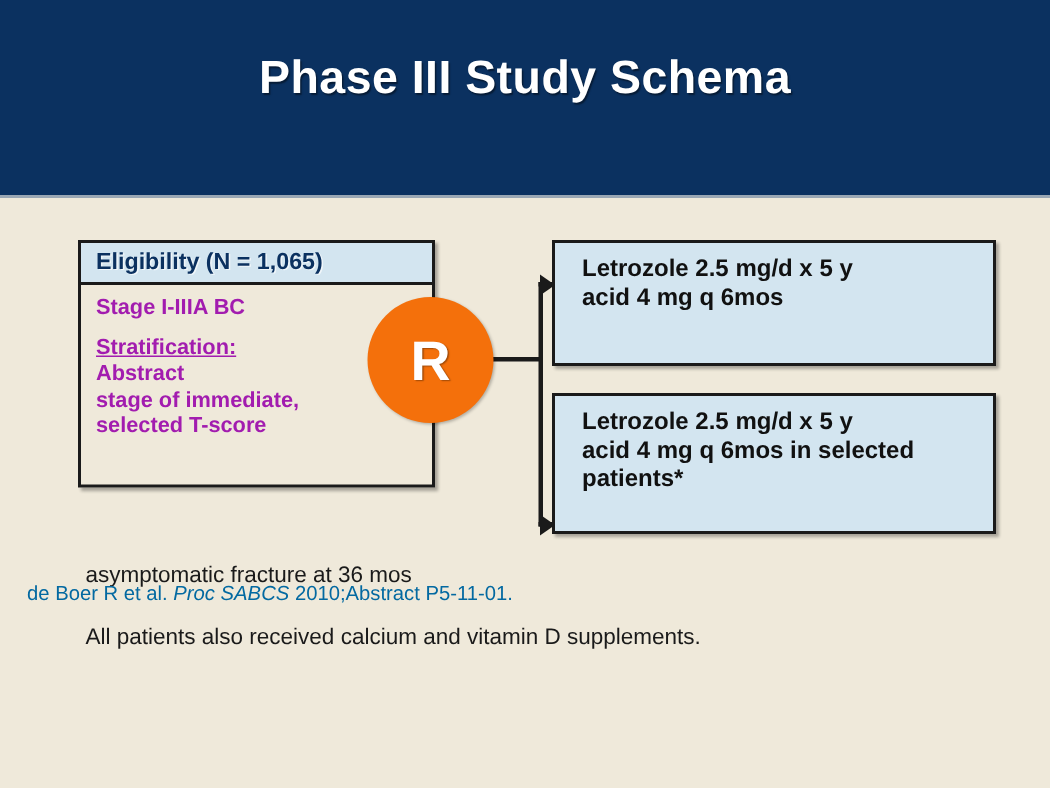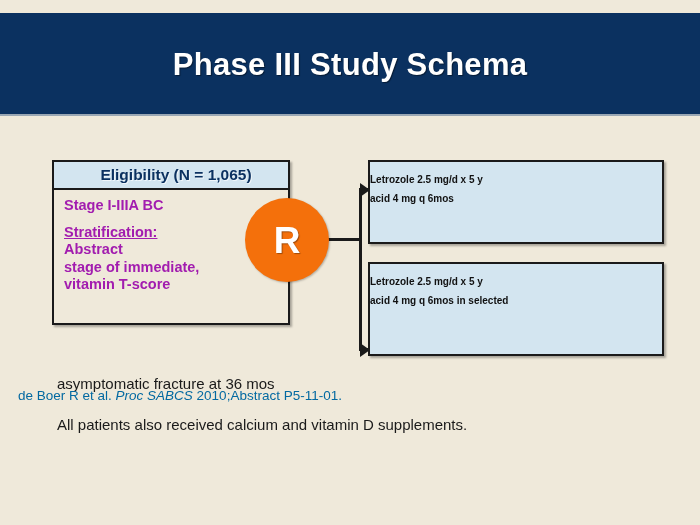--- a/index.html
+++ b/index.html
@@ -12,23 +12,23 @@
     background: #efe9da;
     font-family: "Liberation Sans", sans-serif;
     overflow: hidden;
     position: relative;
   }
 
   
   .banner {
     position: absolute;
     left: 0;
-    top: 13px;
-    width: 700px;
-    height: 103px;
+    top: 0;
+    width: 700px;
+    height: 132px;
     background: #0b3160;
     border-bottom: 2px solid #9aa7b4;
     box-sizing: border-box;
   }
   .banner-title {
     position: absolute;
     left: 0;
     top: 0;
     width: 700px;
     height: 103px;
@@ -64,21 +64,20 @@
     box-shadow: 2px 2px 2px rgba(0,0,0,0.30);
   }
   .elig-header {
     height: 28px;
     background: #d3e5f0;
     border-bottom: 2px solid #1a1a1a;
     display: flex;
     align-items: center;
     padding-left: 10px;
     box-sizing: border-box;
-    justify-content: center;
   }
   .elig-header-text {
     color: #0b3160;
     font-size: 15.5px;
     font-weight: bold;
     text-shadow: 1px 1px 0 rgba(255,255,255,0.65);
   }
   .elig-body {
     padding: 7px 0 0 10px;
     color: #a21caf;
@@ -135,23 +134,23 @@
 
   
   .arm-box {
     position: absolute;
     left: 368px;
     width: 296px;
     border: 2px solid #1a1a1a;
     background: #d3e5f0;
     box-sizing: border-box;
     box-shadow: 2px 2px 2px rgba(0,0,0,0.30);
-    padding: 8px 0 8px 0;
+    padding: 8px 0 8px 18px;
     color: #111111;
-    font-size: 10px;
+    font-size: 16px;
     font-weight: bold;
     line-height: 19px;
     z-index: 4;
   }
   .arm-box-1 { top: 57px;  height: 84px; }
   .arm-box-2 { top: 159px; height: 94px; }
   .arm-line { display: block; }
 
   
   .footnotes {
@@ -189,21 +188,21 @@
   <div class="elig-box">
     <div class="elig-header">
       <span class="elig-header-text">Eligibility (N = 1,065)</span>
     </div>
     <div class="elig-body">
       <span class="elig-line">Stage I-IIIA BC</span>
       <div class="elig-gap"></div>
       <span class="elig-strat-label">Stratification:</span>
       <span class="elig-line">Abstract</span>
       <span class="elig-line">stage of immediate,</span>
-      <span class="elig-line">vitamin T-score</span>
+      <span class="elig-line">selected T-score</span>
     </div>
   </div>
 
   <div class="conn conn-stem"></div>
   <div class="conn conn-vert"></div>
   <div class="conn conn-up"></div>
   <div class="conn conn-down"></div>
   <div class="arrow arrow-top"></div>
   <div class="arrow arrow-bottom"></div>
 
@@ -212,20 +211,21 @@
   </div>
 
   <div class="arm-box arm-box-1">
     <span class="arm-line">Letrozole 2.5 mg/d x 5 y</span>
     <span class="arm-line">acid 4 mg q 6mos</span>
   </div>
 
   <div class="arm-box arm-box-2">
     <span class="arm-line">Letrozole 2.5 mg/d x 5 y</span>
     <span class="arm-line">acid 4 mg q 6mos in selected</span>
+    <span class="arm-line">patients*</span>
   </div>
 
   <div class="footnotes">
     <div class="fn-block">
       <span class="fn-line">asymptomatic fracture at 36 mos</span>
     </div>
     <div class="fn-spacer"></div>
     <div class="fn-block">
       <span class="fn-line">All patients also received calcium and vitamin D supplements.</span>
     </div>

